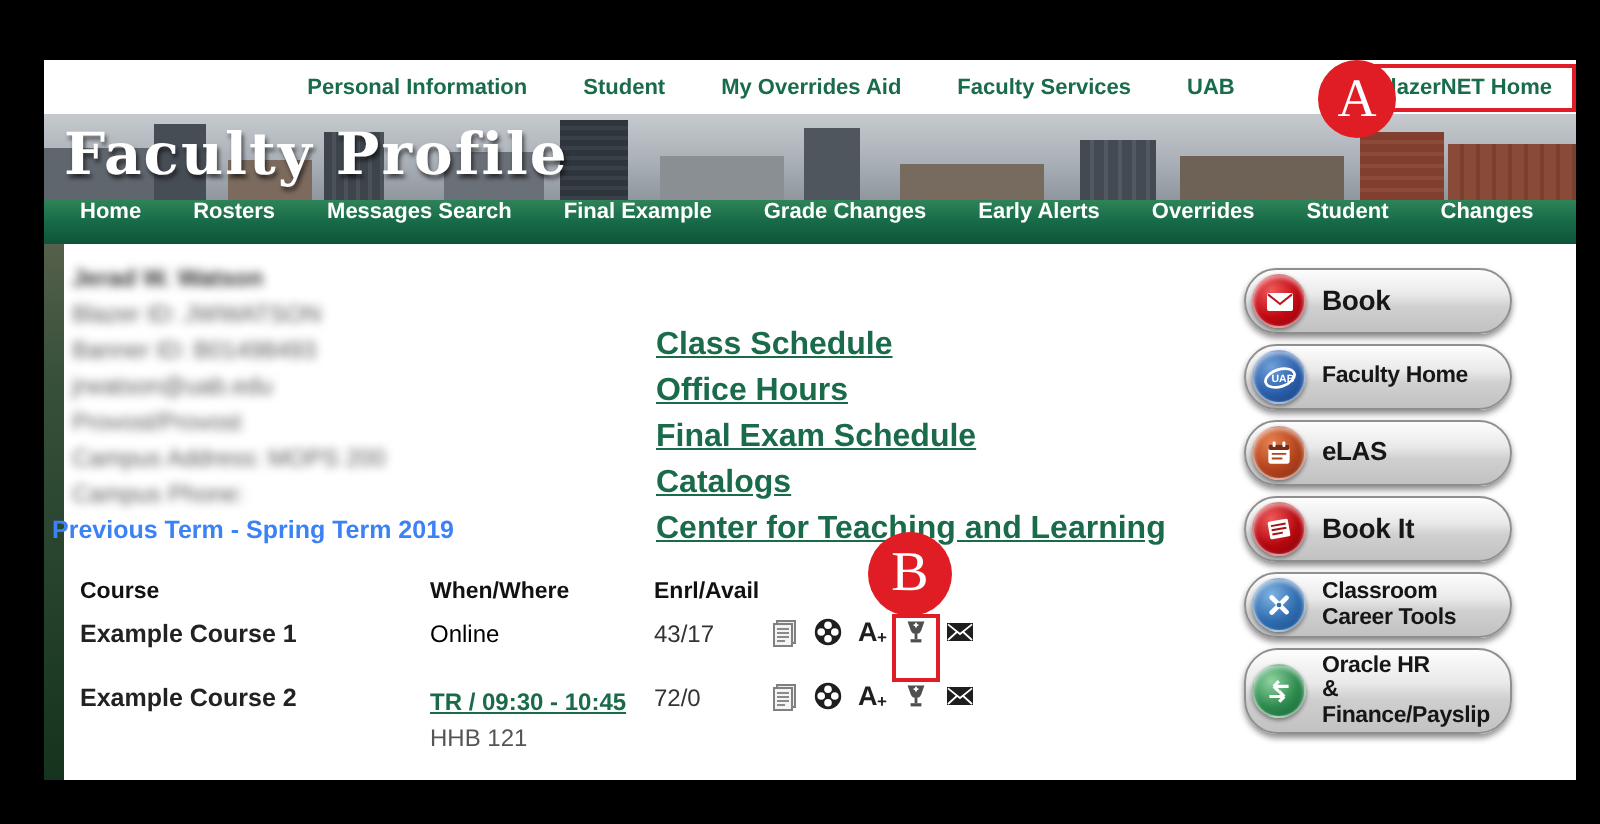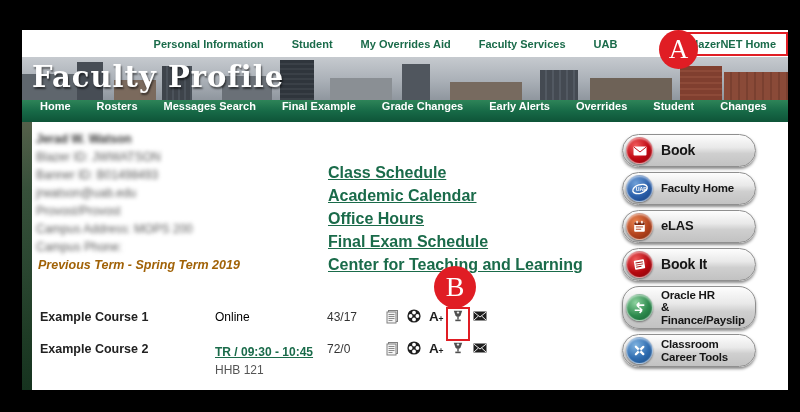--- a/index.html
+++ b/index.html
@@ -38,21 +38,21 @@
                background:linear-gradient(180deg,#55604a 0%,#37503a 25%,#2a4630 55%,#1e3b25 80%,#16331f 100%);}
 
   .profile-info{position:absolute;left:14px;top:8px;font-size:12px;color:#5a5a5a;
                 line-height:18px;filter:blur(2.3px);}
   .profile-info .l0{font-weight:bold;color:#333;}
 
   .quicklinks{position:absolute;left:306px;top:22px;display:flex;flex-direction:column;gap:5px;
               font-size:16px;font-weight:bold;margin-top:20px;}
   .qlink{color:#1a6b4a;text-decoration:underline;cursor:pointer;white-space:nowrap;}
 
-  .term-heading{position:absolute;left:16px;top:136px;font-size:12.5px;font-weight:bold;color:#a16207;font-style:italic;}
+  .term-heading{position:absolute;left:4px;top:136px;font-size:12.5px;font-weight:bold;color:#3b82f6;}
 
   .course-table{position:absolute;left:16px;top:168px;width:540px;height:96px;}
   .trow{position:absolute;left:0;width:540px;height:30px;}
   .cell{position:absolute;top:0;white-space:nowrap;}
   .hcell{font-size:11.5px;font-weight:bold;color:#111;}
   .c1{left:2px;} .c2{left:177px;} .c3{left:289px;}
   .course-name{font-size:12.5px;font-weight:bold;color:#222;}
   .when-txt{font-size:12px;color:#000000;}
   .when-link{font-size:12px;color:#1a6b4a;font-weight:bold;text-decoration:underline;cursor:pointer;}
   .where-txt{font-size:12px;color:#555;}
@@ -136,30 +136,35 @@
       <div>Blazer ID: JWWATSON</div>
       <div>Banner ID: B01498493</div>
       <div>jrwatson@uab.edu</div>
       <div>Provost/Provost</div>
       <div>Campus Address: MOPS 200</div>
       <div>Campus Phone:</div>
     </div>
 
     <div class="quicklinks">
       <span class="qlink">Class Schedule</span>
-      <span class="qlink">Academic Calendar</span>
       <span class="qlink">Office Hours</span>
       <span class="qlink">Final Exam Schedule</span>
+      <span class="qlink">Catalogs</span>
       <span class="qlink">Center for Teaching and Learning</span>
     </div>
 
     <div class="term-heading">Previous Term - Spring Term 2019</div>
 
     <div class="course-table">
 
+      <div class="trow" style="top:0;">
+        <span class="cell hcell c1">Course</span>
+        <span class="cell hcell c2">When/Where</span>
+        <span class="cell hcell c3">Enrl/Avail</span>
+      </div>
 
       <div class="trow" style="top:20px;">
         <span class="cell c1 course-name">Example Course 1</span>
         <span class="cell c2 when-txt">Online</span>
         <span class="cell c3 enrl-txt">43/17</span>
         <span class="icons">
           <svg class="ricon" viewBox="0 0 16 16">
               <rect x="4.5" y="2.5" width="9" height="11" fill="#eee" stroke="#808080"></rect>
               <rect x="3" y="4" width="9" height="11" fill="#f4f4f4" stroke="#808080"></rect>
               <path d="M4.5 6.5h6M4.5 8.5h6M4.5 10.5h6M4.5 12.5h4" stroke="#8a8a8a" fill="none"></path>
@@ -280,38 +285,38 @@
               <path d="M4.5 6h7M4.5 8h7M4.5 10h5" stroke="#a1110f" stroke-width="0.9"></path>
             </g>
           </svg>
       </span>
       <span class="slabel size-lg">
         <span>Book It</span><span style="display:block"></span>
       </span>
     </div>
 
     <div class="sbtn">
-      <span class="bicon ic-arrows">
-        <svg width="17" height="17" viewBox="0 0 16 16">
-            <path d="M12.5 5.8h-7m0 0 2.4-2.4M5.5 5.8l2.4 2.4" stroke="#fff" stroke-width="1.5" fill="none"></path>
-            <path d="M3.5 10.6h7m0 0-2.4-2.4m2.4 2.4-2.4 2.4" stroke="#fff" stroke-width="1.5" fill="none"></path>
-          </svg>
-      </span>
-      <span class="slabel size-sm">
-        <span>Oracle HR</span><span style="display:block">&amp; Finance/Payslip</span>
-      </span>
-    </div>
-
-    <div class="sbtn">
       <span class="bicon ic-tools">
         <svg width="17" height="17" viewBox="0 0 16 16">
             <rect x="7" y="2" width="2.2" height="12" rx="1.1" fill="#fff" transform="rotate(45 8 8)"></rect>
             <rect x="7" y="2" width="2.2" height="12" rx="1.1" fill="#fff" transform="rotate(-45 8 8)"></rect>
             <circle cx="8" cy="8" r="1.1" fill="#2f6cb0"></circle>
           </svg>
       </span>
       <span class="slabel size-sm">
         <span>Classroom</span><span style="display:block">Career Tools</span>
       </span>
     </div>
 
+    <div class="sbtn">
+      <span class="bicon ic-arrows">
+        <svg width="17" height="17" viewBox="0 0 16 16">
+            <path d="M12.5 5.8h-7m0 0 2.4-2.4M5.5 5.8l2.4 2.4" stroke="#fff" stroke-width="1.5" fill="none"></path>
+            <path d="M3.5 10.6h7m0 0-2.4-2.4m2.4 2.4-2.4 2.4" stroke="#fff" stroke-width="1.5" fill="none"></path>
+          </svg>
+      </span>
+      <span class="slabel size-sm">
+        <span>Oracle HR</span><span style="display:block">&amp; Finance/Payslip</span>
+      </span>
+    </div>
+
   </div>
 </div>
 
 </body></html>

